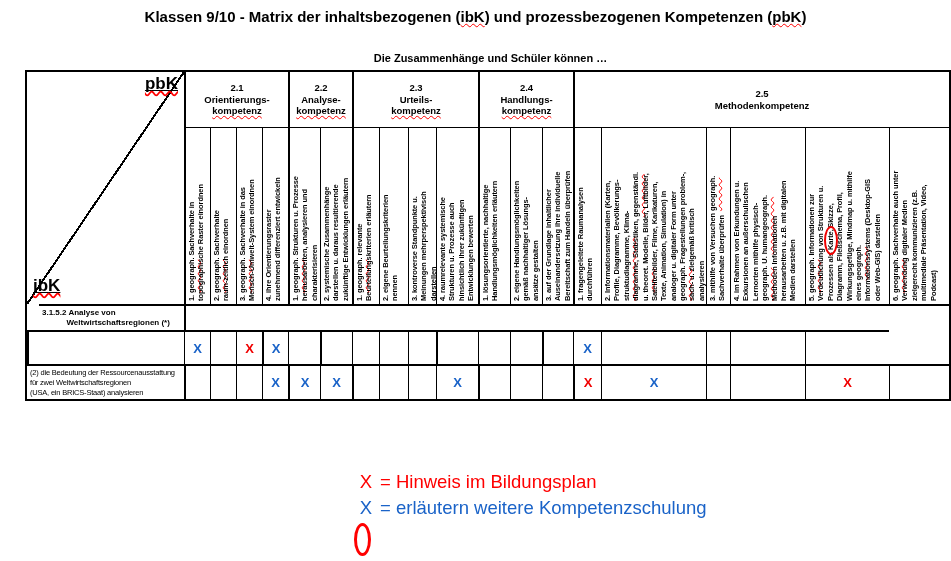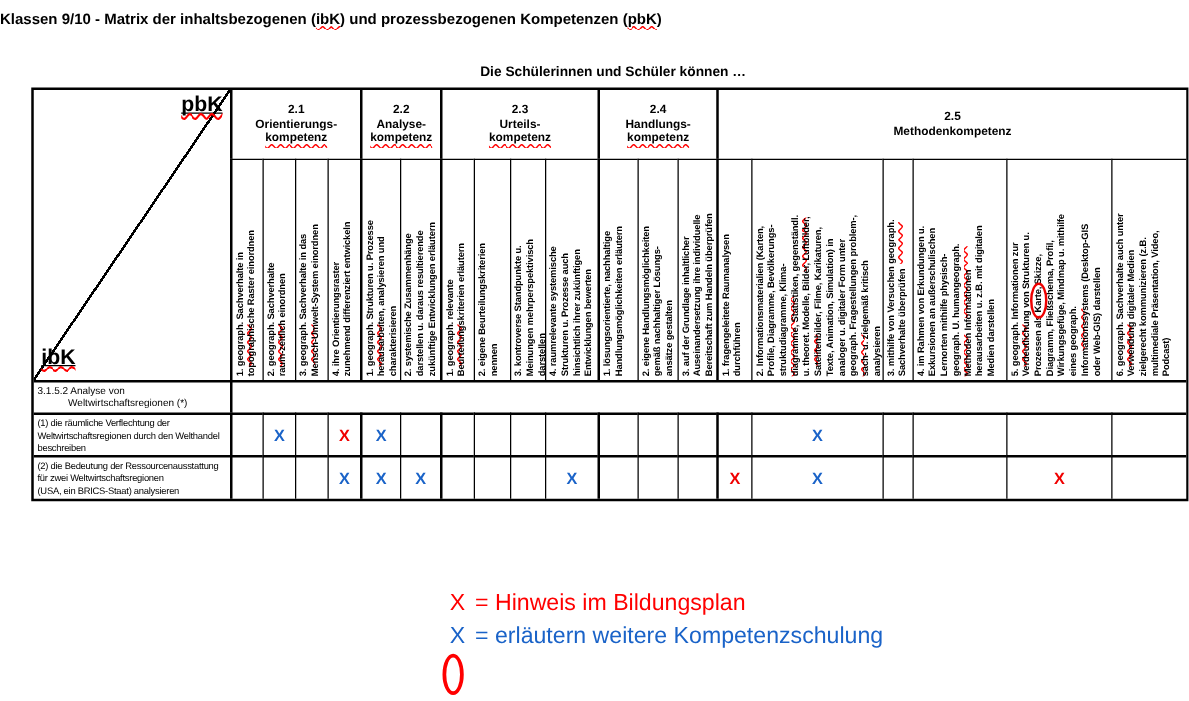--- a/index.html
+++ b/index.html
@@ -1,20 +1,20 @@
 <!DOCTYPE html>
 <html><head>
 <meta charset="utf-8">
 <style>
   html,body{margin:0;padding:0;background:#fff;}
   .page{position:relative;width:951px;height:561px;background:#fff;overflow:hidden;
         font-family:"Liberation Sans",sans-serif;color:#000;}
 
-  .title{position:absolute;top:8px;left:0;width:951px;
-         font-size:12px;font-weight:bold;}
+  .title{position:absolute;top:8px;left:0;width:951px;text-align:center;
+         font-size:15px;font-weight:bold;}
   .subtitle{position:absolute;top:52px;left:30px;width:921px;text-align:center;
             font-size:11px;font-weight:bold;}
 
   .matrix{position:absolute;left:25px;top:70px;
           display:grid;
           grid-template-columns:157px 26px 26px 26px 26px 32px 32px 27px 29px 28px 42px 32px 32px 31px 28px 105px 24px 75px 84px 60px;
           grid-template-rows:55px 177px 26px 34px 35px;
           border:2px solid #000;background:#fff;}
   .matrix > div{box-sizing:border-box;}
 
@@ -35,22 +35,22 @@
 
   .vcell{grid-row:2;border-left:1px solid #000;border-top:1px solid #000;
          position:relative;overflow:hidden;}
   .vcell.gstart{border-left:2px solid #000;}
   .vtext{writing-mode:vertical-rl;transform:rotate(180deg);
          width:100%;height:100%;box-sizing:border-box;padding:3px 1px 4px 1px;
          font-size:7.5px;font-weight:bold;line-height:1.25;white-space:pre-line;
          letter-spacing:-0.1px;}
 
   .sectionLabel{grid-column:1;grid-row:3;border-top:2px solid #000;
-                font-size:8px;font-weight:normal;line-height:1.3;
-                padding:2px 3px;white-space:pre-wrap;}
+                font-size:8px;font-weight:bold;line-height:1.3;
+                padding:2px 3px;white-space:pre-wrap;margin-left:12px;}
   .sectionEmpty{grid-column:2/-1;grid-row:3;border-top:2px solid #000;
                 border-left:2px solid #000;}
 
   .rowLabel{grid-column:1;border-top:2px solid #000;
             font-size:7.5px;line-height:1.3;letter-spacing:-0.2px;
             padding:2px 3px;white-space:pre-line;}
 
   .mcell{border-left:1px solid #000;border-top:2px solid #000;
          display:flex;align-items:center;justify-content:center;
          font-size:13px;font-weight:bold;}
@@ -79,35 +79,32 @@
   .lrow .ltext{white-space:nowrap;}
   .lellipse{display:inline-block;width:11px;height:27px;border:3px solid #ff0000;
             border-radius:50%;margin-right:8px;margin-left:-4px;}
 </style>
 </head>
 <body>
 
 <div class="page">
 
   <div class="title">Klassen 9/10 - Matrix der inhaltsbezogenen (<span class="sq">ibK</span>) und prozessbezogenen Kompetenzen (<span class="sq">pbK</span>)</div>
-  <div class="subtitle">Die Schülerinnen und Schüler können …</div>
+  <div class="subtitle">Die Zusammenhänge und Schüler können …</div>
 
   <div class="matrix">
     <div class="corner">
       <span class="pbk"><span class="sq">pbK</span></span>
       <span class="ibk"><span class="sq">ibK</span></span>
     </div>
 
     <div class="sectionLabel">3.1.5.2 Analyse von
            Weltwirtschaftsregionen (*)</div>
     <div class="sectionEmpty"></div>
 
-    <div class="rowLabel" style="grid-row:4">(1) die räumliche Verflechtung der
-Weltwirtschaftsregionen durch den Welthandel
-beschreiben</div>
     <div class="rowLabel" style="grid-row:5">(2) die Bedeutung der Ressourcenausstattung
 für zwei Weltwirtschaftsregionen
 (USA, ein BRICS-Staat) analysieren</div>
   <div class="gcell" style="grid-column: span 4;">
         <div class="gcode">2.1</div>
         <div class="gname">Orientierungs-
 <span class="sq">kompetenz</span></div>
       </div>
       <div class="gcell" style="grid-column: span 2;">
         <div class="gcode">2.2</div>

